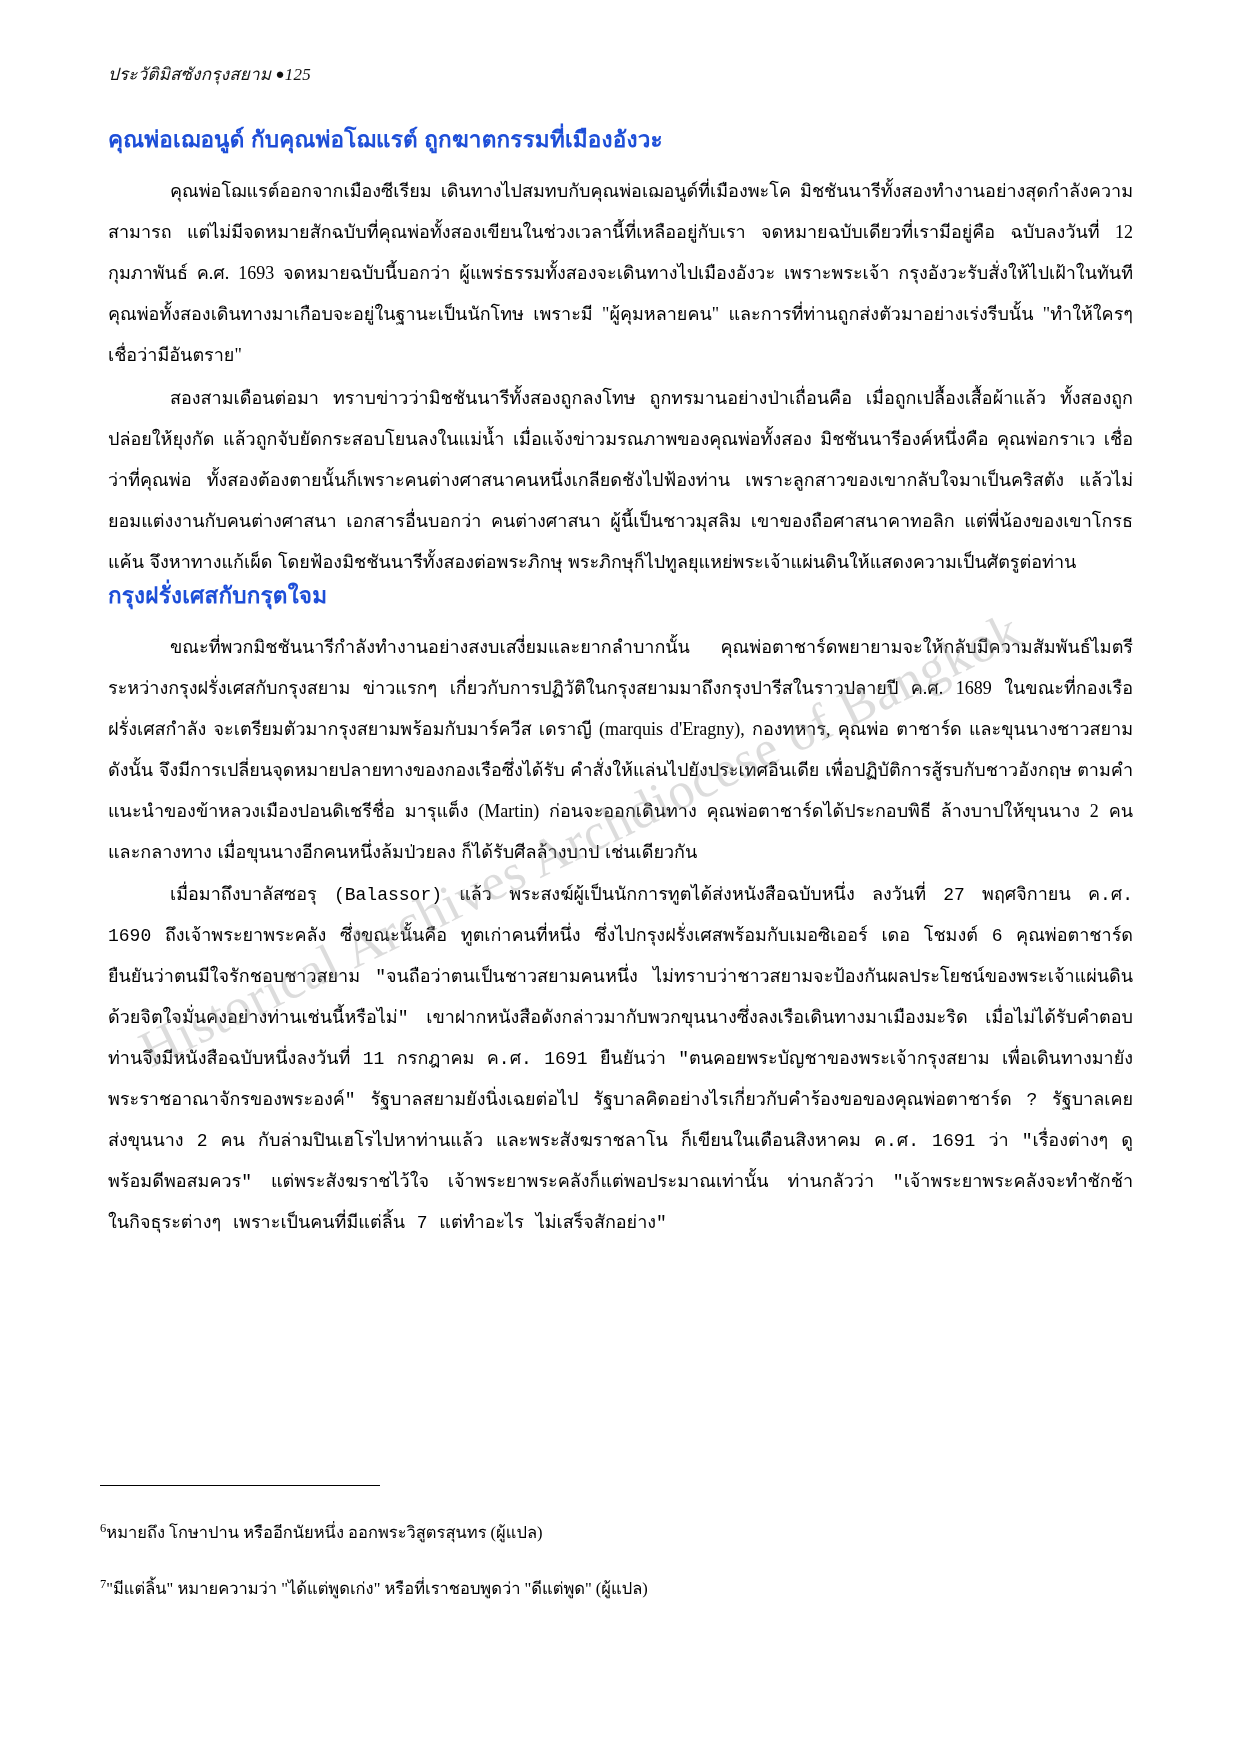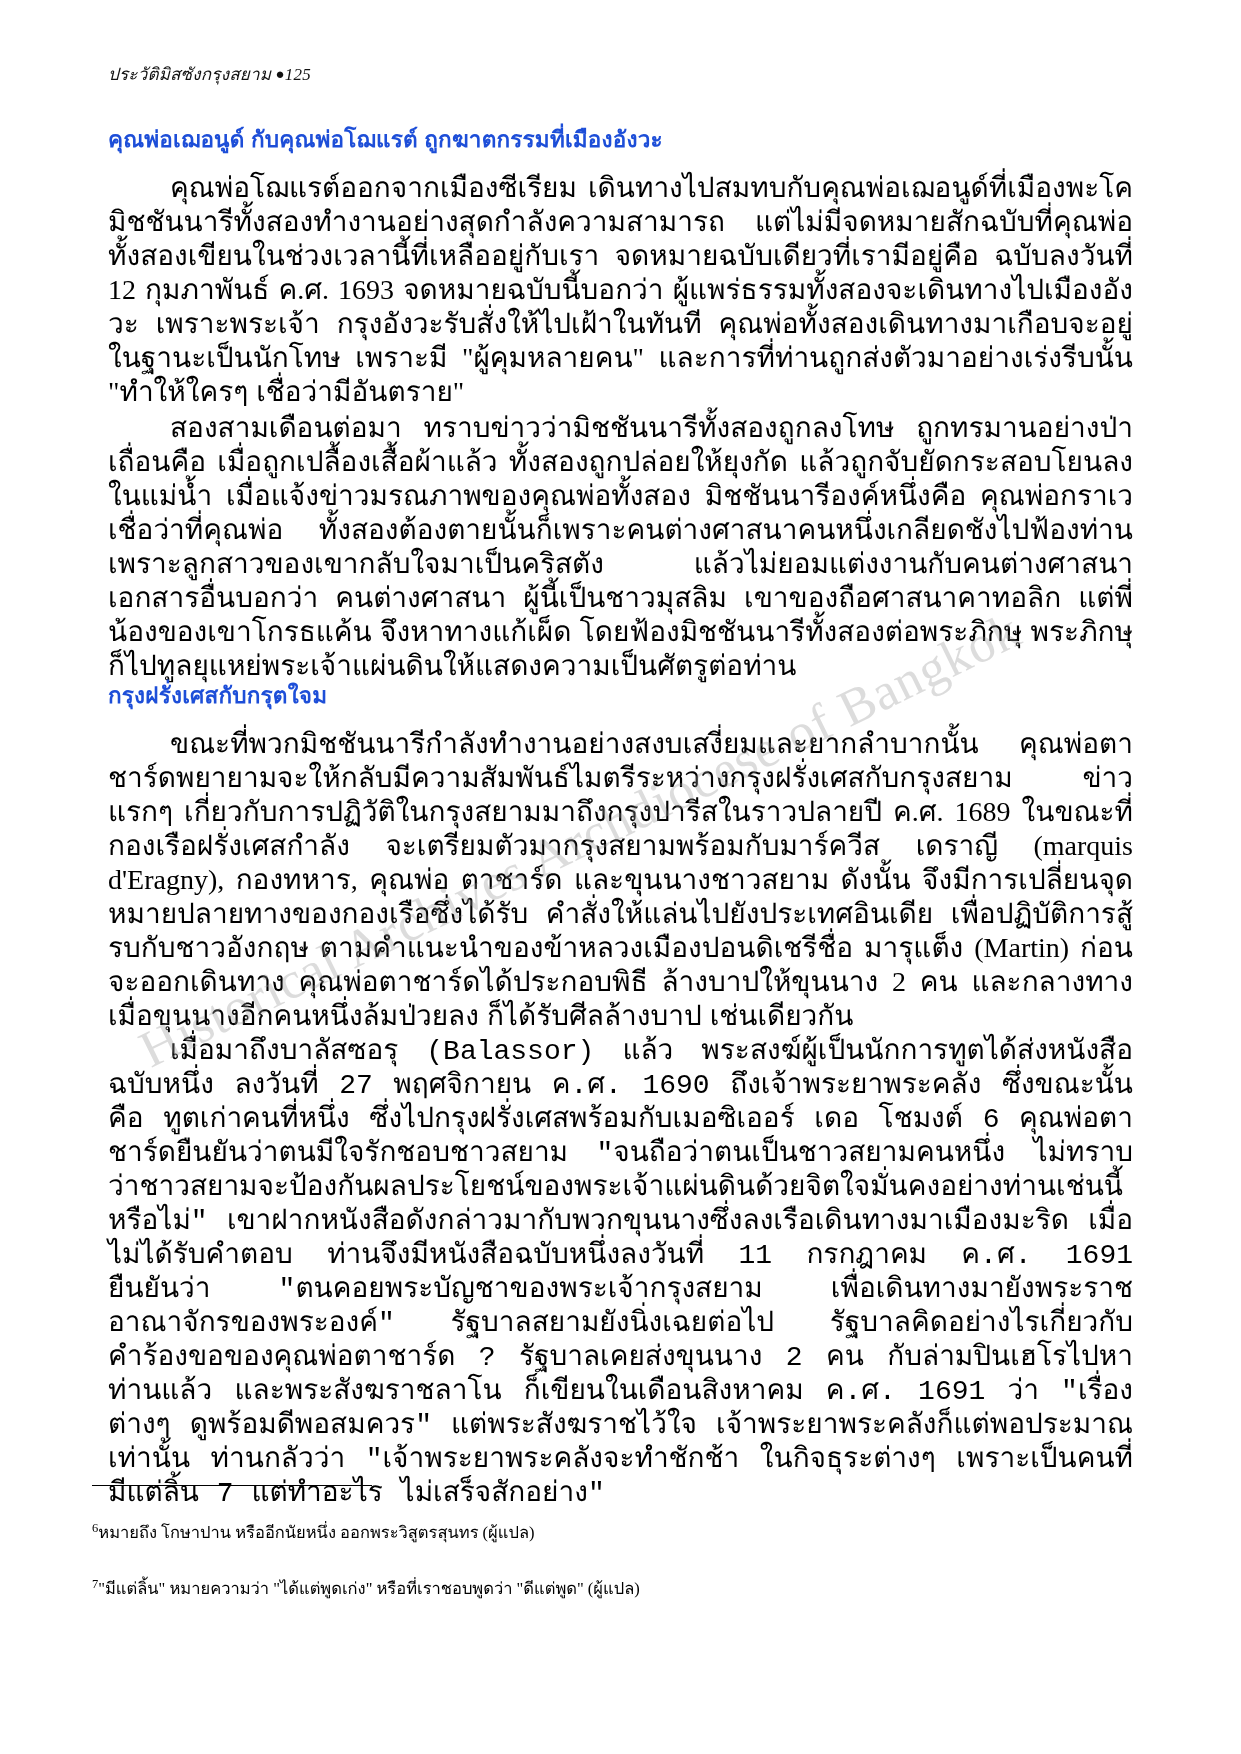--- a/index.html
+++ b/index.html
@@ -44,35 +44,35 @@
     margin: 0 0 14px 0;
     letter-spacing: 0.2px;
     color: #1d4ed8;
   }
   h1.section-title.second {
     margin-top: 58px;
     margin-bottom: 18px;
   }
   p.body {
     font-family: "Liberation Serif", serif;
-    font-size: 28px;
-    line-height: 34px;
+    font-size: 18px;
+    line-height: 41px;
     margin: 0 0 2px 0;
     text-align: justify;
     text-justify: inter-word;
     text-indent: 62px;
     word-spacing: 1px;
   }
   p.body.tight {
     margin-bottom: 0;
     font-family: Liberation Mono, monospace;
   }
   .footnote-area {
     position: absolute;
-    left: 92px;
+    left: 100px;
     top: 1485px;
     width: 1025px;
   }
   .fn-rule {
     width: 280px;
     height: 1px;
     background: #000;
     margin-bottom: 30px;
   }
   p.footnote {

